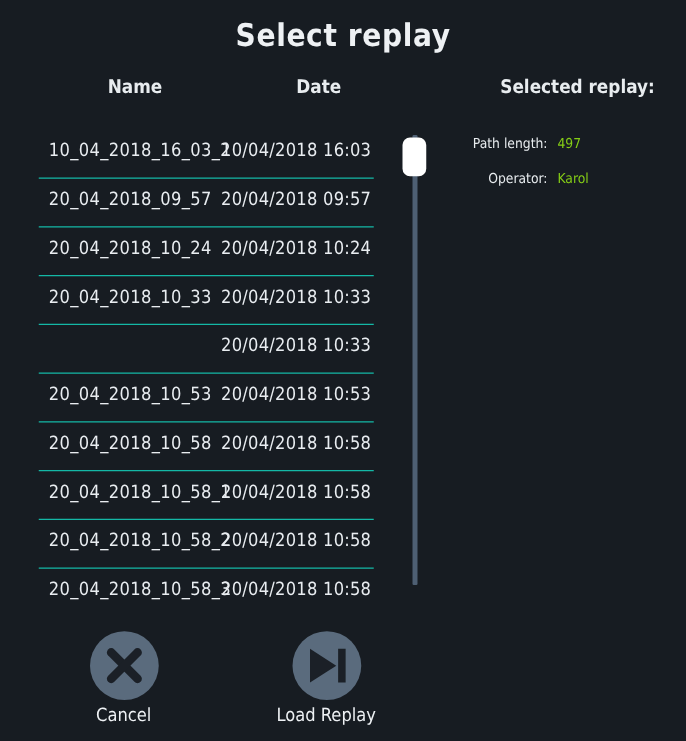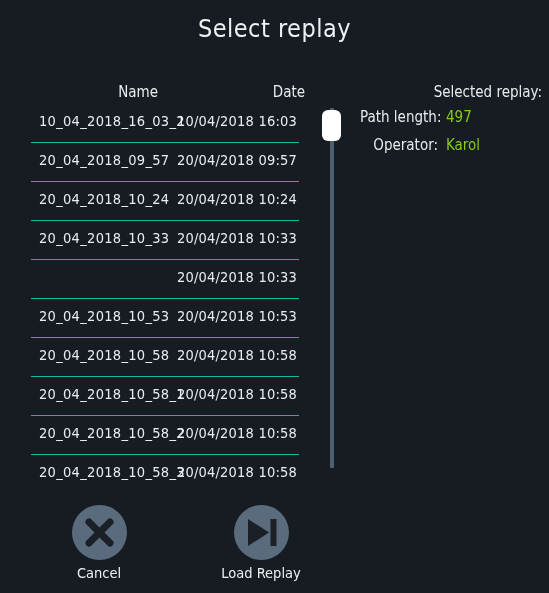--- a/index.html
+++ b/index.html
@@ -21,32 +21,33 @@
   
   .dialog-title {
     position: absolute;
     left: 0;
     top: 14px;
     width: 549px;
     text-align: center;
     font-size: 25px;
     letter-spacing: 0.5px;
     color: #eef1f4;
-    font-weight: 400;
+    font-weight: 700;
     white-space: nowrap;
   }
 
   
   .col-header {
     position: absolute;
-    top: 83px;
+    top: 60px;
     font-size: 15px;
     color: #e8ecef;
     white-space: nowrap;
-    text-align: right;
+    text-align: center;
+    font-weight: bold;
   }
   .col-header-name { left: 58px; width: 100px; }
   .col-header-date { left: 205px; width: 100px; }
   .col-header-selected { left: 382px; width: 160px; }
 
   
   .replay-list {
     position: absolute;
     left: 31px;
     top: 104px;
@@ -110,21 +111,21 @@
   
   .details-panel {
     position: absolute;
     left: 360px;
     top: 104px;
     width: 185px;
   }
   .detail-row {
     position: relative;
     height: 28px;
-    font-size: 15px;
+    font-size: 11px;
     white-space: nowrap;
   }
   .detail-label {
     position: absolute;
     left: 0;
     top: 4px;
     width: 78px;
     text-align: right;
     color: #e8ecef;
   }

